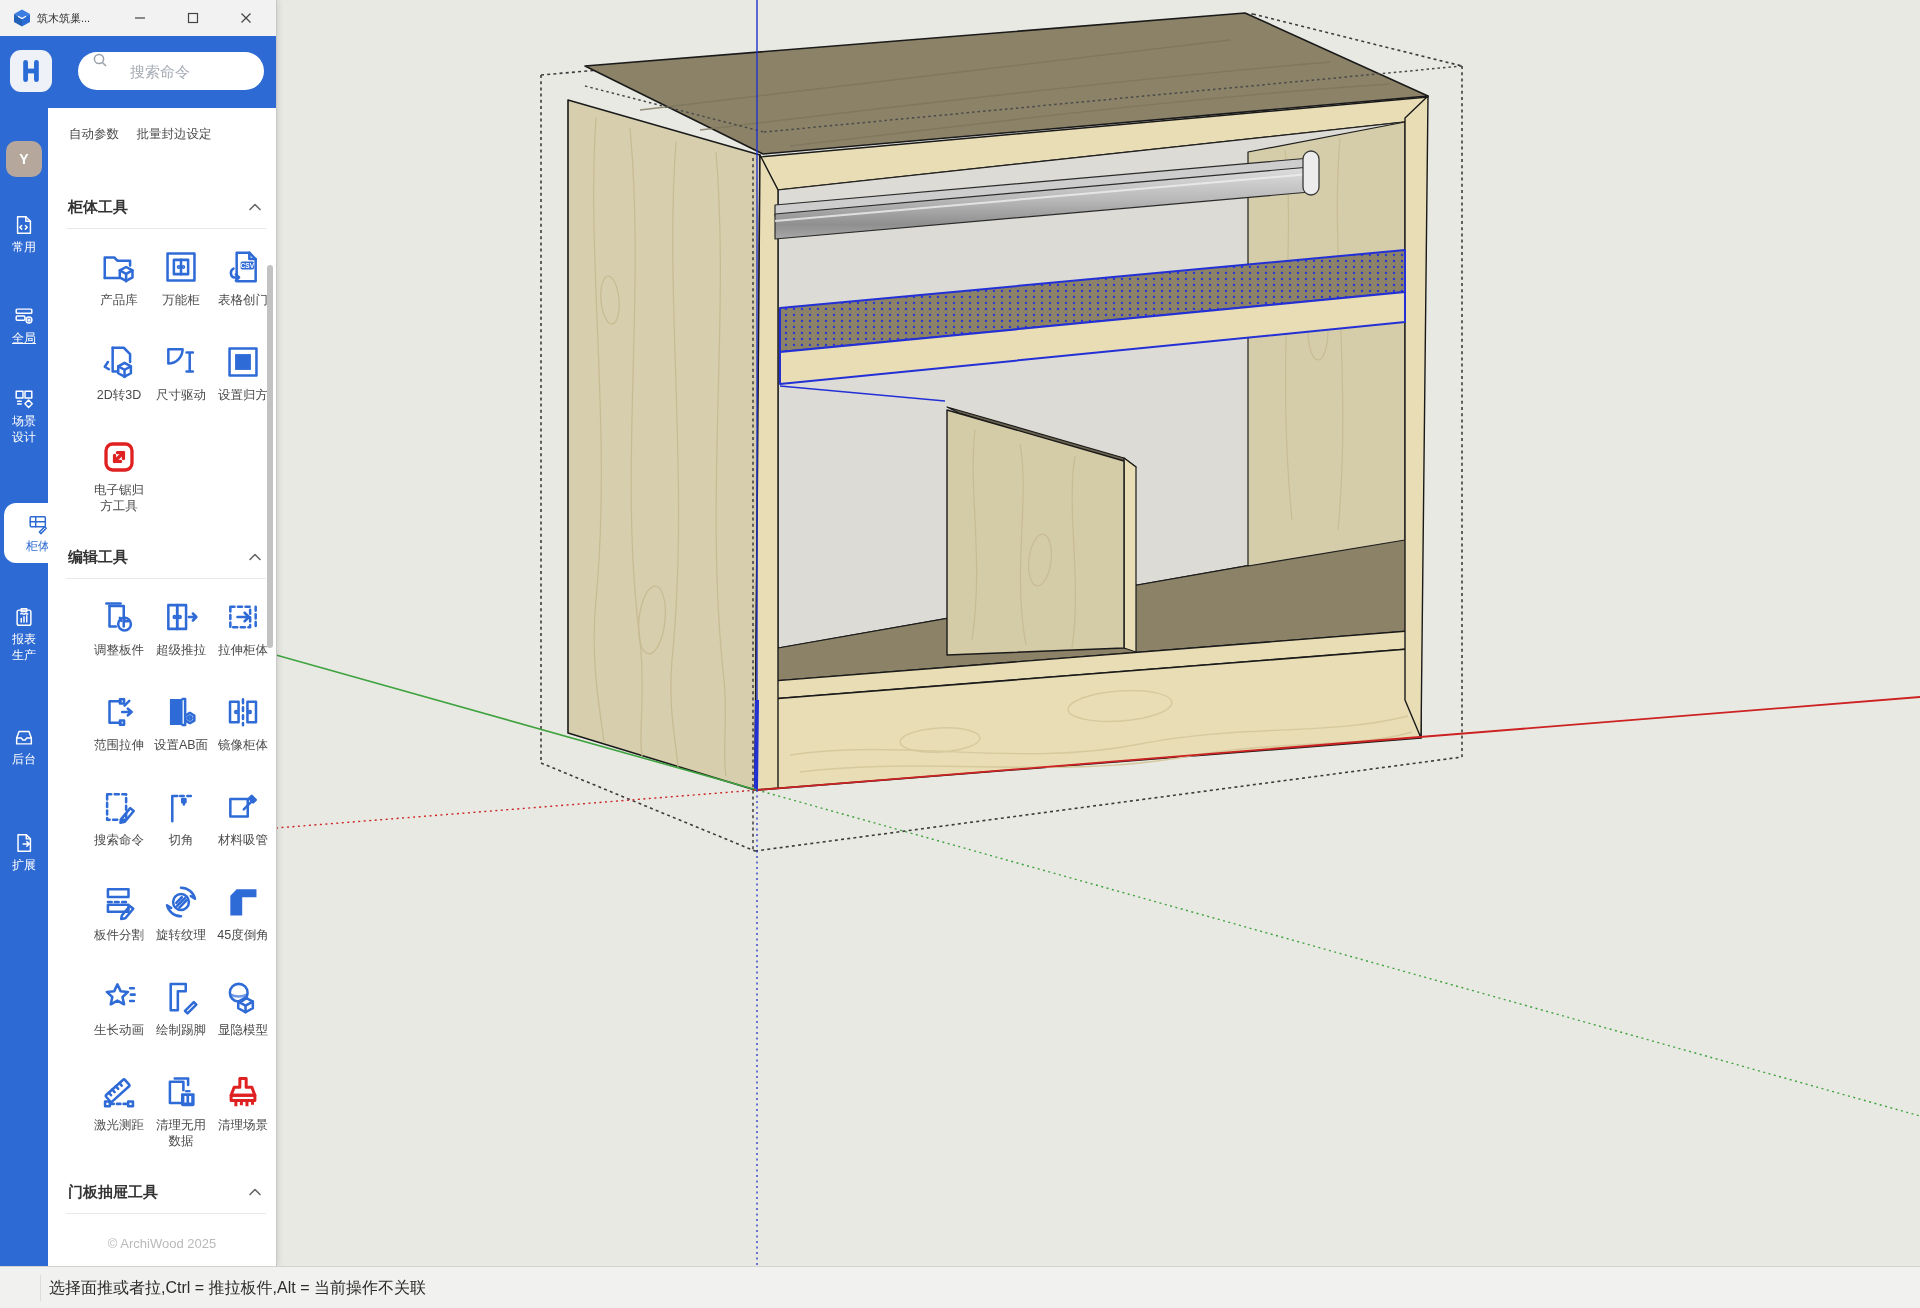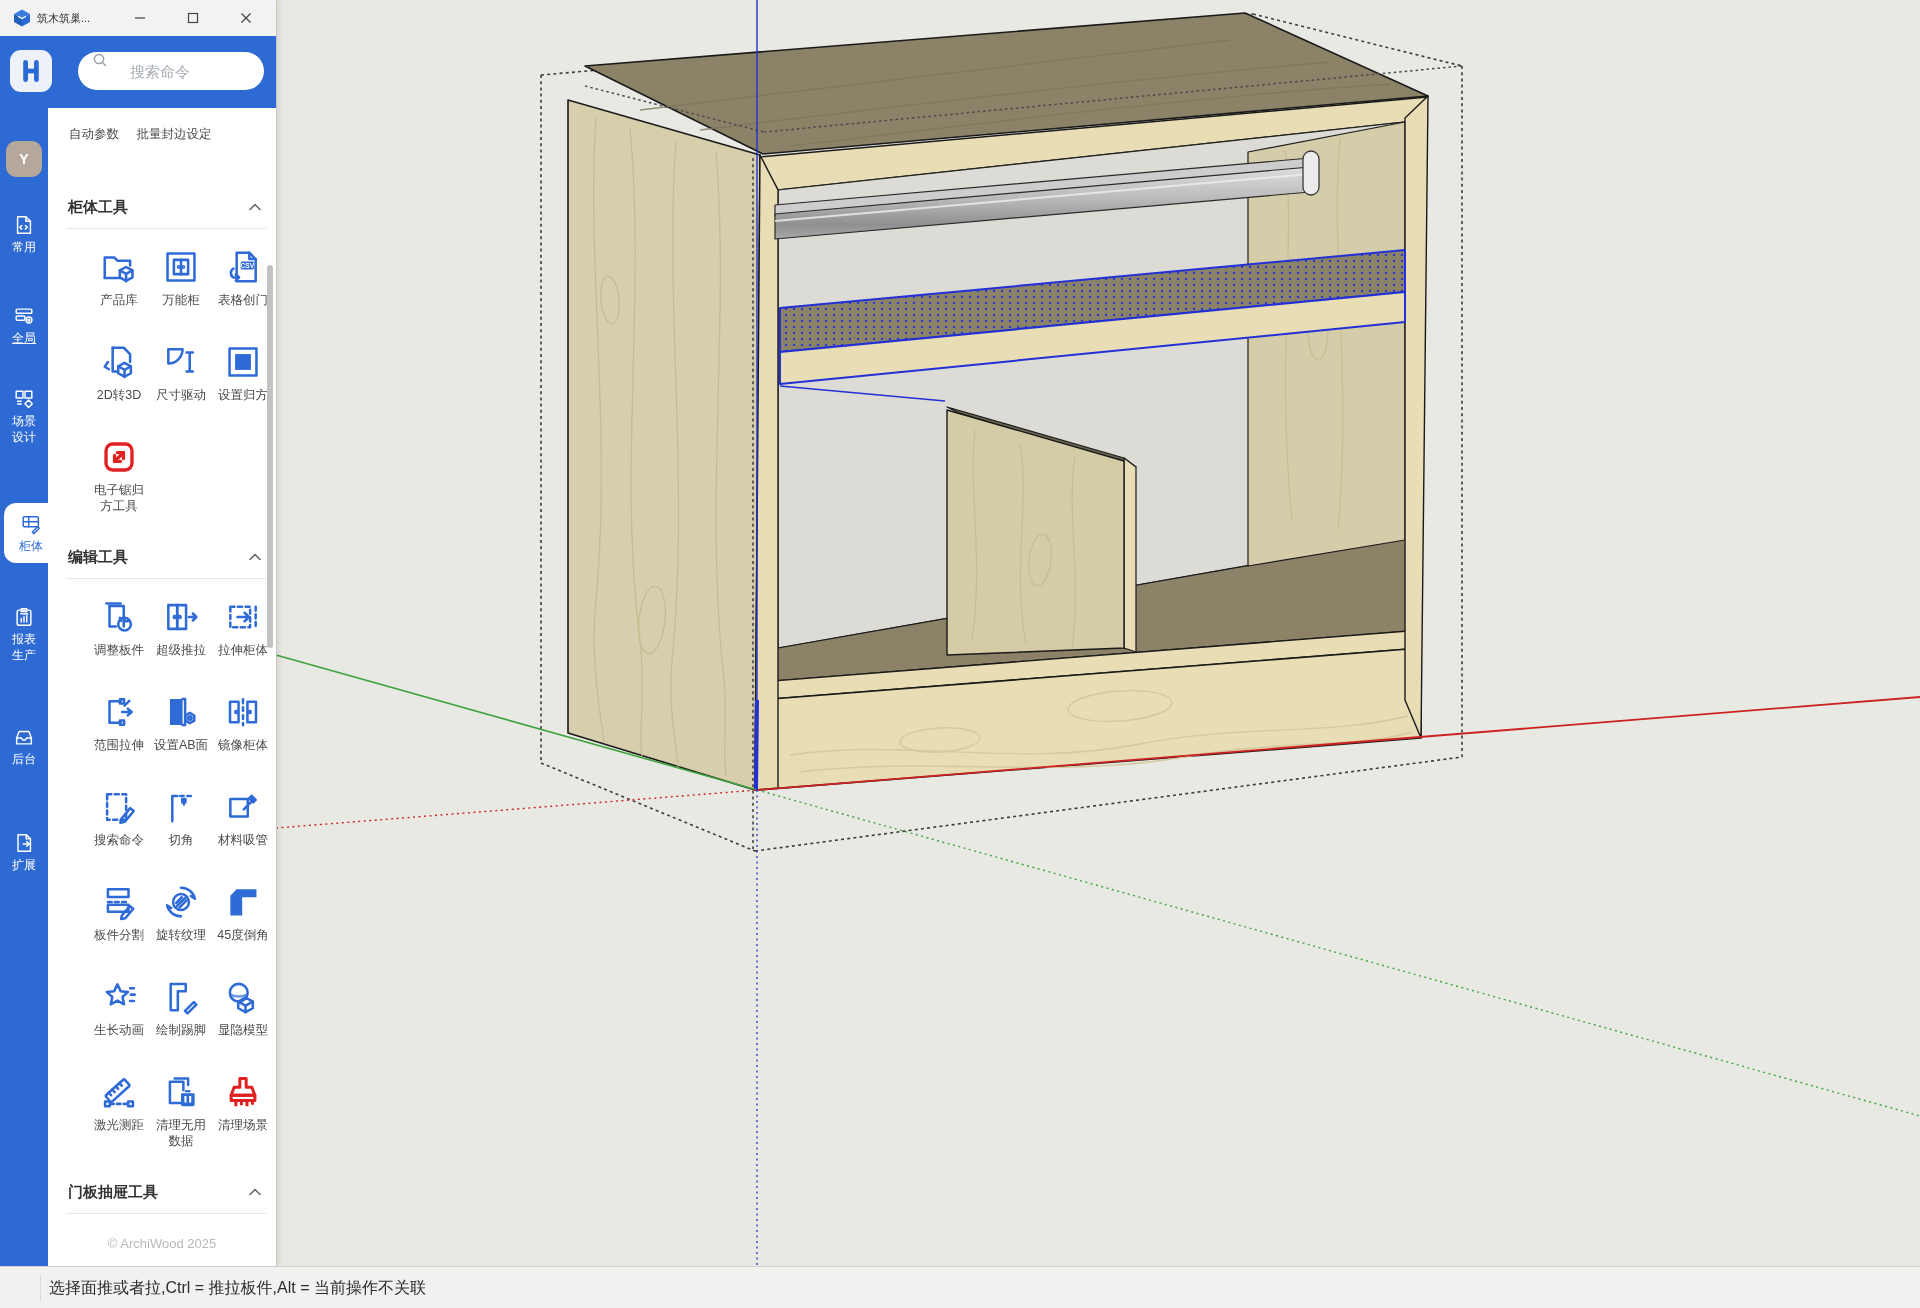--- a/index.html
+++ b/index.html
@@ -46,21 +46,21 @@
     position:absolute;left:0;top:108px;width:48px;height:1158px;background:#2e6ad3;
   }
   .nav-avatar{
     position:absolute;left:6px;top:33px;width:36px;height:36px;border-radius:10px;background:#b5a79b;
     color:#fff;font-size:14px;font-weight:bold;display:flex;align-items:center;justify-content:center;
   }
   .nav-item{position:absolute;left:0;width:48px;text-align:center;color:#fff;cursor:default;}
   .nav-item .ni-icon{display:block;margin:0 auto 3px auto;width:22px;height:22px;}
   .nav-item .ni-label{font-size:12px;line-height:16px;display:block;}
   .nav-item.active{
-    left:4px;width:44px;background:#fff;border-radius:12px 0 0 12px;padding:10px 0 9px 5px;color:#2e6ad3;
+    left:4px;width:44px;background:#fff;border-radius:12px 0 0 12px;padding:10px 0 9px 12px;color:#2e6ad3;
   }
   .nav-item.active .ni-label{color:#2e6ad3;}
   
   #tool-panel{
     position:absolute;left:48px;top:108px;width:228px;height:1158px;background:#fff;overflow:hidden;
   }
   .partial-row{position:relative;height:82px;}
   .partial-row .pt{position:absolute;font-size:12.5px;color:#4a4a4a;text-align:center;line-height:17px;}
   .pt.a{left:20px;top:18px;width:52px;}
   .pt.b{left:88px;top:18px;width:76px;}

